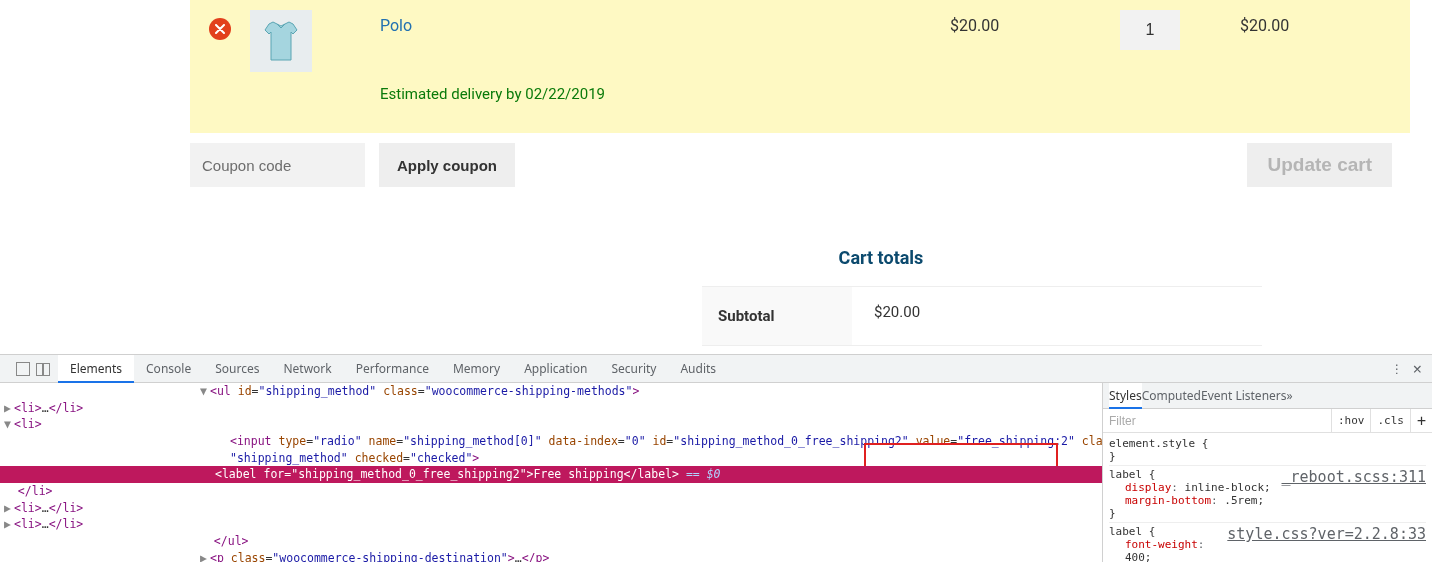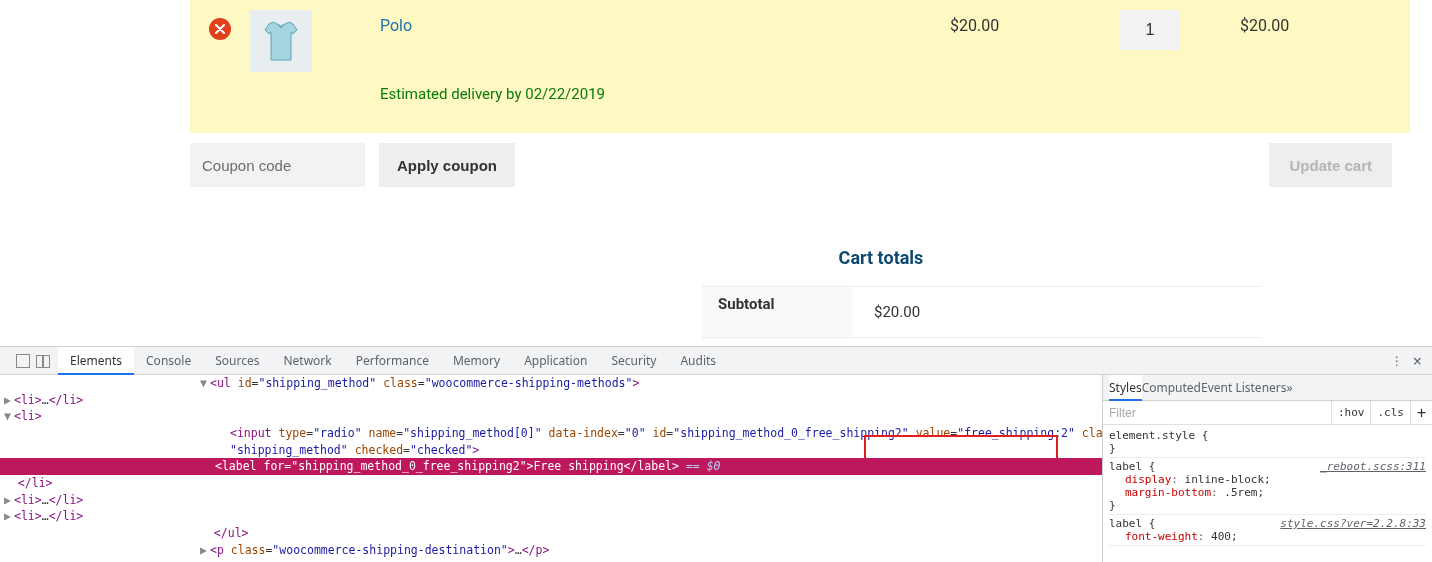--- a/index.html
+++ b/index.html
@@ -117,41 +117,41 @@
   }
   .update-btn {
     margin-left: auto;
     margin-right: 20px;
     height: 44px;
     background: #eeeeee;
     border: none;
     padding: 0 20px;
     font-weight: 600;
     color: #b5b5b5;
-    font-size: 15px;
+    font-size: 19px;
     cursor: not-allowed;
   }
   .cart-totals-heading {
     text-align: center;
     font-size: 18px;
     font-weight: 700;
     color: #0c4a6e;
     margin: 60px 0 18px 330px;
   }
   .totals-table {
     margin-left: 682px;
     width: 560px;
   }
   .totals-row {
     display: flex;
   }
   .totals-label {
     width: 150px;
     background: #f9f9f9;
-    padding: 8px 16px;
+    padding: 20px 16px;
     font-weight: 700;
     font-size: 15px;
     border-top: 1px solid #eee;
     border-bottom: 1px solid #eee;
   }
   .totals-value {
     flex: 1;
     padding: 16px 22px;
     font-size: 15px;
     border-top: 1px solid #eee;
@@ -339,22 +339,21 @@
   }
   .rule-block {
     padding: 2px 0;
     border-bottom: 1px solid #eee;
   }
   .selector { color: #333; }
   .sourcelink {
     float: right;
     color: #5f6368;
     text-decoration: underline;
-    font-size: 11px;
-    font-style: italic;
+    font-size: 15px;
   }
   .prop-name { color: #c80000; }
   .prop-value { color: #333; }
   .brace { color: #333; }
   .rule-indent { padding-left: 16px; }
 </style>
 </head>
 <body>
 
 <div class="page-top">

